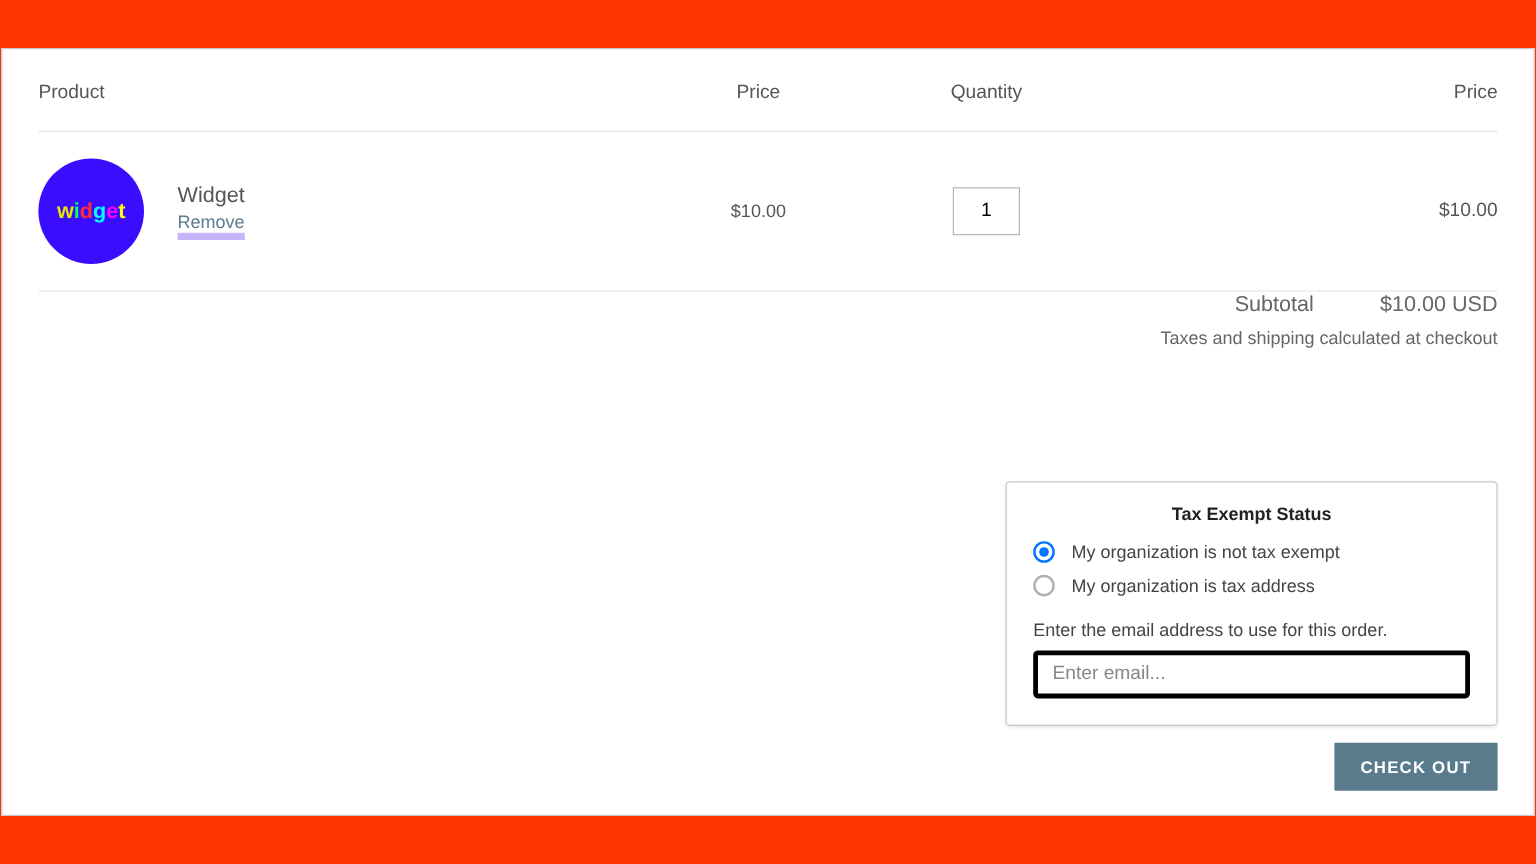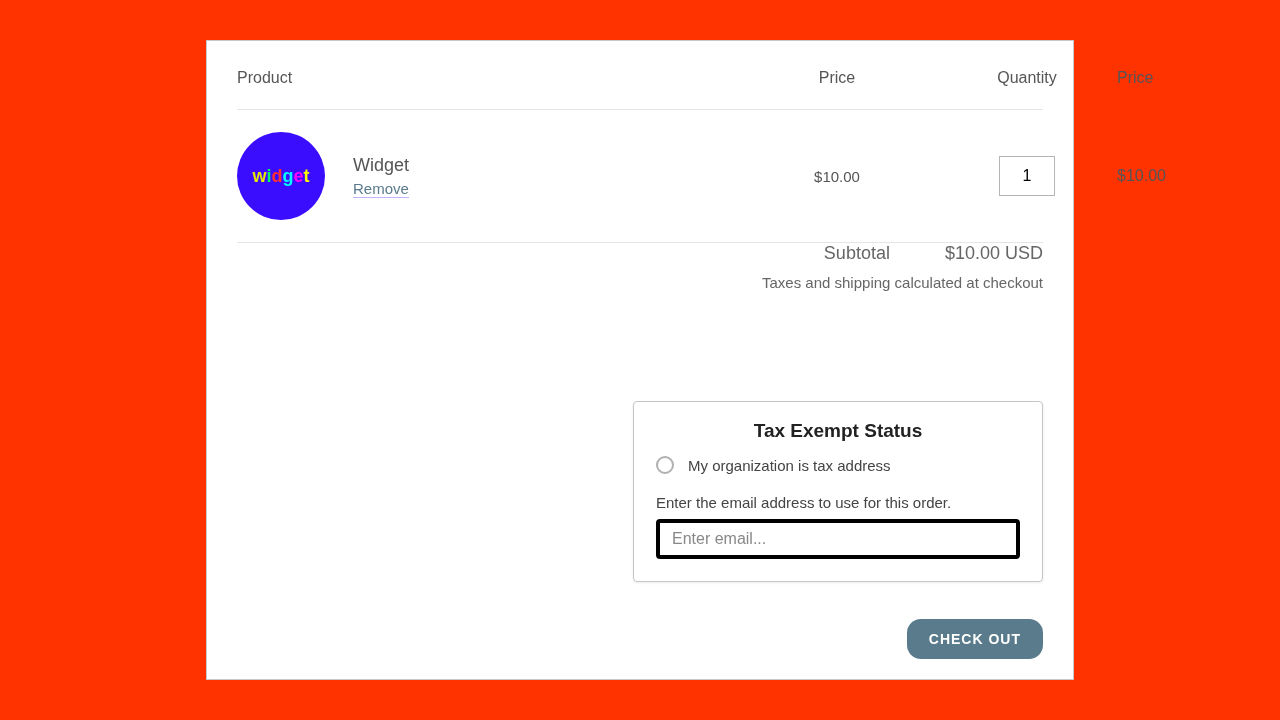--- a/index.html
+++ b/index.html
@@ -8,21 +8,21 @@
       font-family: -apple-system, BlinkMacSystemFont, "Segoe UI", Helvetica, Arial, sans-serif;
       width: 1280px;
       height: 720px;
       display: flex;
       align-items: center;
       justify-content: center;
     }
     .card {
       background: #fff;
       border: 1px solid #c9c9c9;
-      width: 868px;
+      width: 1278px;
       height: 640px;
       padding: 28px 30px;
       color: #4a4a4a;
       position: relative;
     }
     .table-head {
       display: flex;
       align-items: center;
       padding-bottom: 22px;
       border-bottom: 1px solid #e5e5e5;
@@ -49,21 +49,21 @@
     }
     .thumb span:nth-child(1){color:#e7e600}
     .thumb span:nth-child(2){color:#00ff66}
     .thumb span:nth-child(3){color:#ff2f2f}
     .thumb span:nth-child(4){color:#00ffff}
     .thumb span:nth-child(5){color:#ff00ff}
     .thumb span:nth-child(6){color:#ffff00}
     .prod-name { font-size: 18px; color:#555; margin-bottom:4px;text-align:right; }
     .remove {
       color: #5a7b8c; font-size: 15px;
-      border-bottom: 1px solid #c4b5fd; cursor: pointer;
+      border-bottom: 6px solid #c4b5fd; cursor: pointer;
       display: inline-block;
     }
     .price-cell { flex: 0 0 200px; text-align: center; font-size: 15px; color:#555;}
     .qty-cell   { flex: 0 0 180px; text-align: center; }
     .qty-input {
       width: 56px; height: 40px; text-align: center;
       font-size: 16px; border: 1px solid #b5b5b5;
     }
     .total-cell { flex: 1 1 auto; text-align: right; font-size: 16px; color:#555;}
     .subrow {
@@ -73,40 +73,40 @@
     .note { text-align: right; margin-top: 10px; font-size: 15px; color:#666; }
     .tax-box {
       position: absolute;
       right: 30px; top: 360px;
       width: 410px;
       border: 1px solid #c6c6c6;
       border-radius: 4px;
       box-shadow: 0 1px 3px rgba(0,0,0,0.08);
       padding: 18px 22px 22px 22px;
     }
-    .tax-title { text-align:center; font-size: 19px; font-weight: 700; color:#222; margin-bottom: 14px; }
+    .tax-title { text-align:center; font-size: 15px; font-weight: 700; color:#222; margin-bottom: 14px; }
     .radio-row { display:flex; align-items:center; gap:14px; margin: 10px 0; font-size:15px; color:#444;}
     .radio {
       width:18px; height:18px; border:2px solid #0075ff; border-radius:50%;
       display:inline-flex; align-items:center; justify-content:center;
     }
     .radio.off { border-color:#b0b0b0; }
     .radio .dot { width:8px; height:8px; border-radius:50%; background:#0075ff; }
     .email-label { font-size:15px; color:#444; margin-top: 20px; }
     .email-input {
       width:100%; height:40px; margin-top:8px;
       border:4px solid #000000; border-radius:4px;
       padding:0 12px; font-size:16px; color:#333;
     }
     .email-input::placeholder { color:#888; }
     .checkout {
       position:absolute; right:30px; bottom:20px;
       background:#5a7b8c; color:#fff; border:none;
       padding: 12px 22px; font-size:14px; letter-spacing: 1px;
-      border-radius:14px; cursor:pointer; font-weight:600;
+      border-radius:1px; cursor:pointer; font-weight:600;
     }
   </style>
 </head>
 <body>
 
 <div class="card">
   <div class="table-head">
     <div class="col-product">Product</div>
     <div class="col-price">Price</div>
     <div class="col-qty">Quantity</div>
@@ -137,20 +137,26 @@
 
   <div class="subrow">
     <span>Subtotal</span>
     <span class="val">$10.00 USD</span>
   </div>
   <div class="note">Taxes and shipping calculated at checkout</div>
 
   <div class="tax-box">
     <div class="tax-title">Tax Exempt Status</div>
     <div class="radio-row">
+      <span class="radio">
+          <span class="dot"></span>
+        </span>
+      <span>My organization is not tax exempt</span>
+    </div>
+    <div class="radio-row">
       <span class="radio off"></span>
       <span>My organization is tax address</span>
     </div>
     <div class="email-label">Enter the email address to use for this order.</div>
     <input class="email-input" placeholder="Enter email..." style="">
   </div>
 
   <button class="checkout">CHECK OUT</button>
 </div>
 

